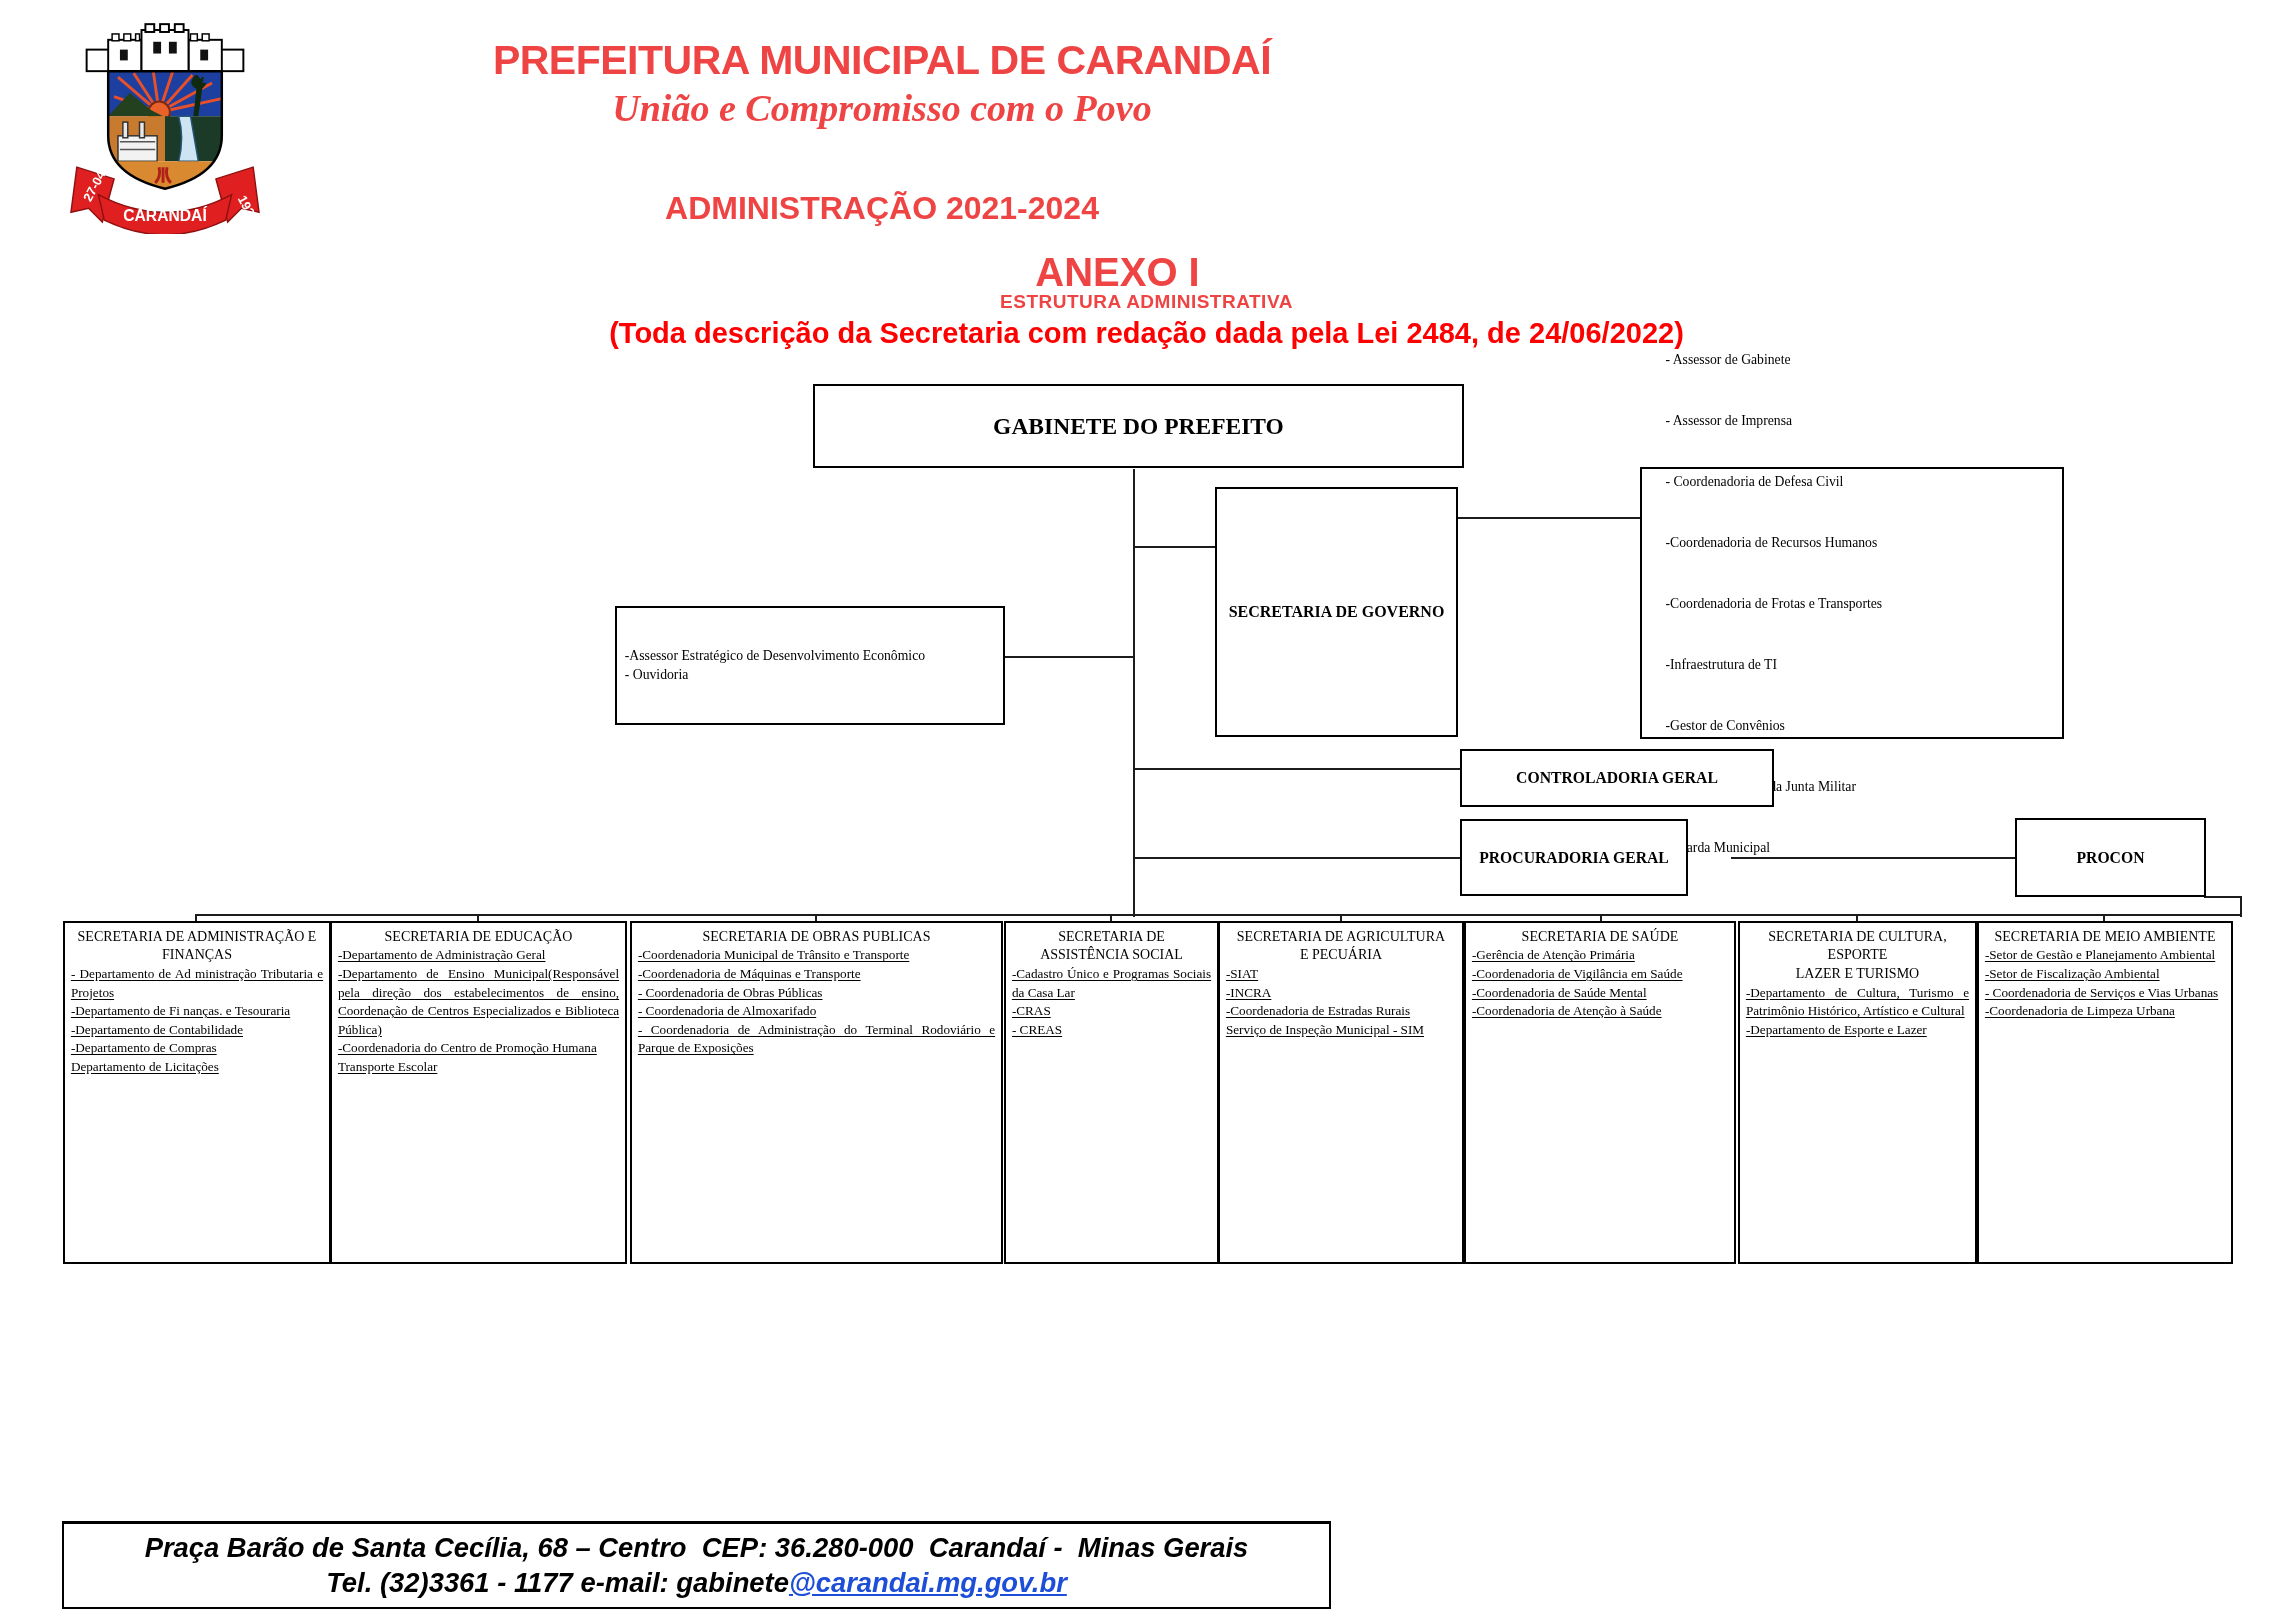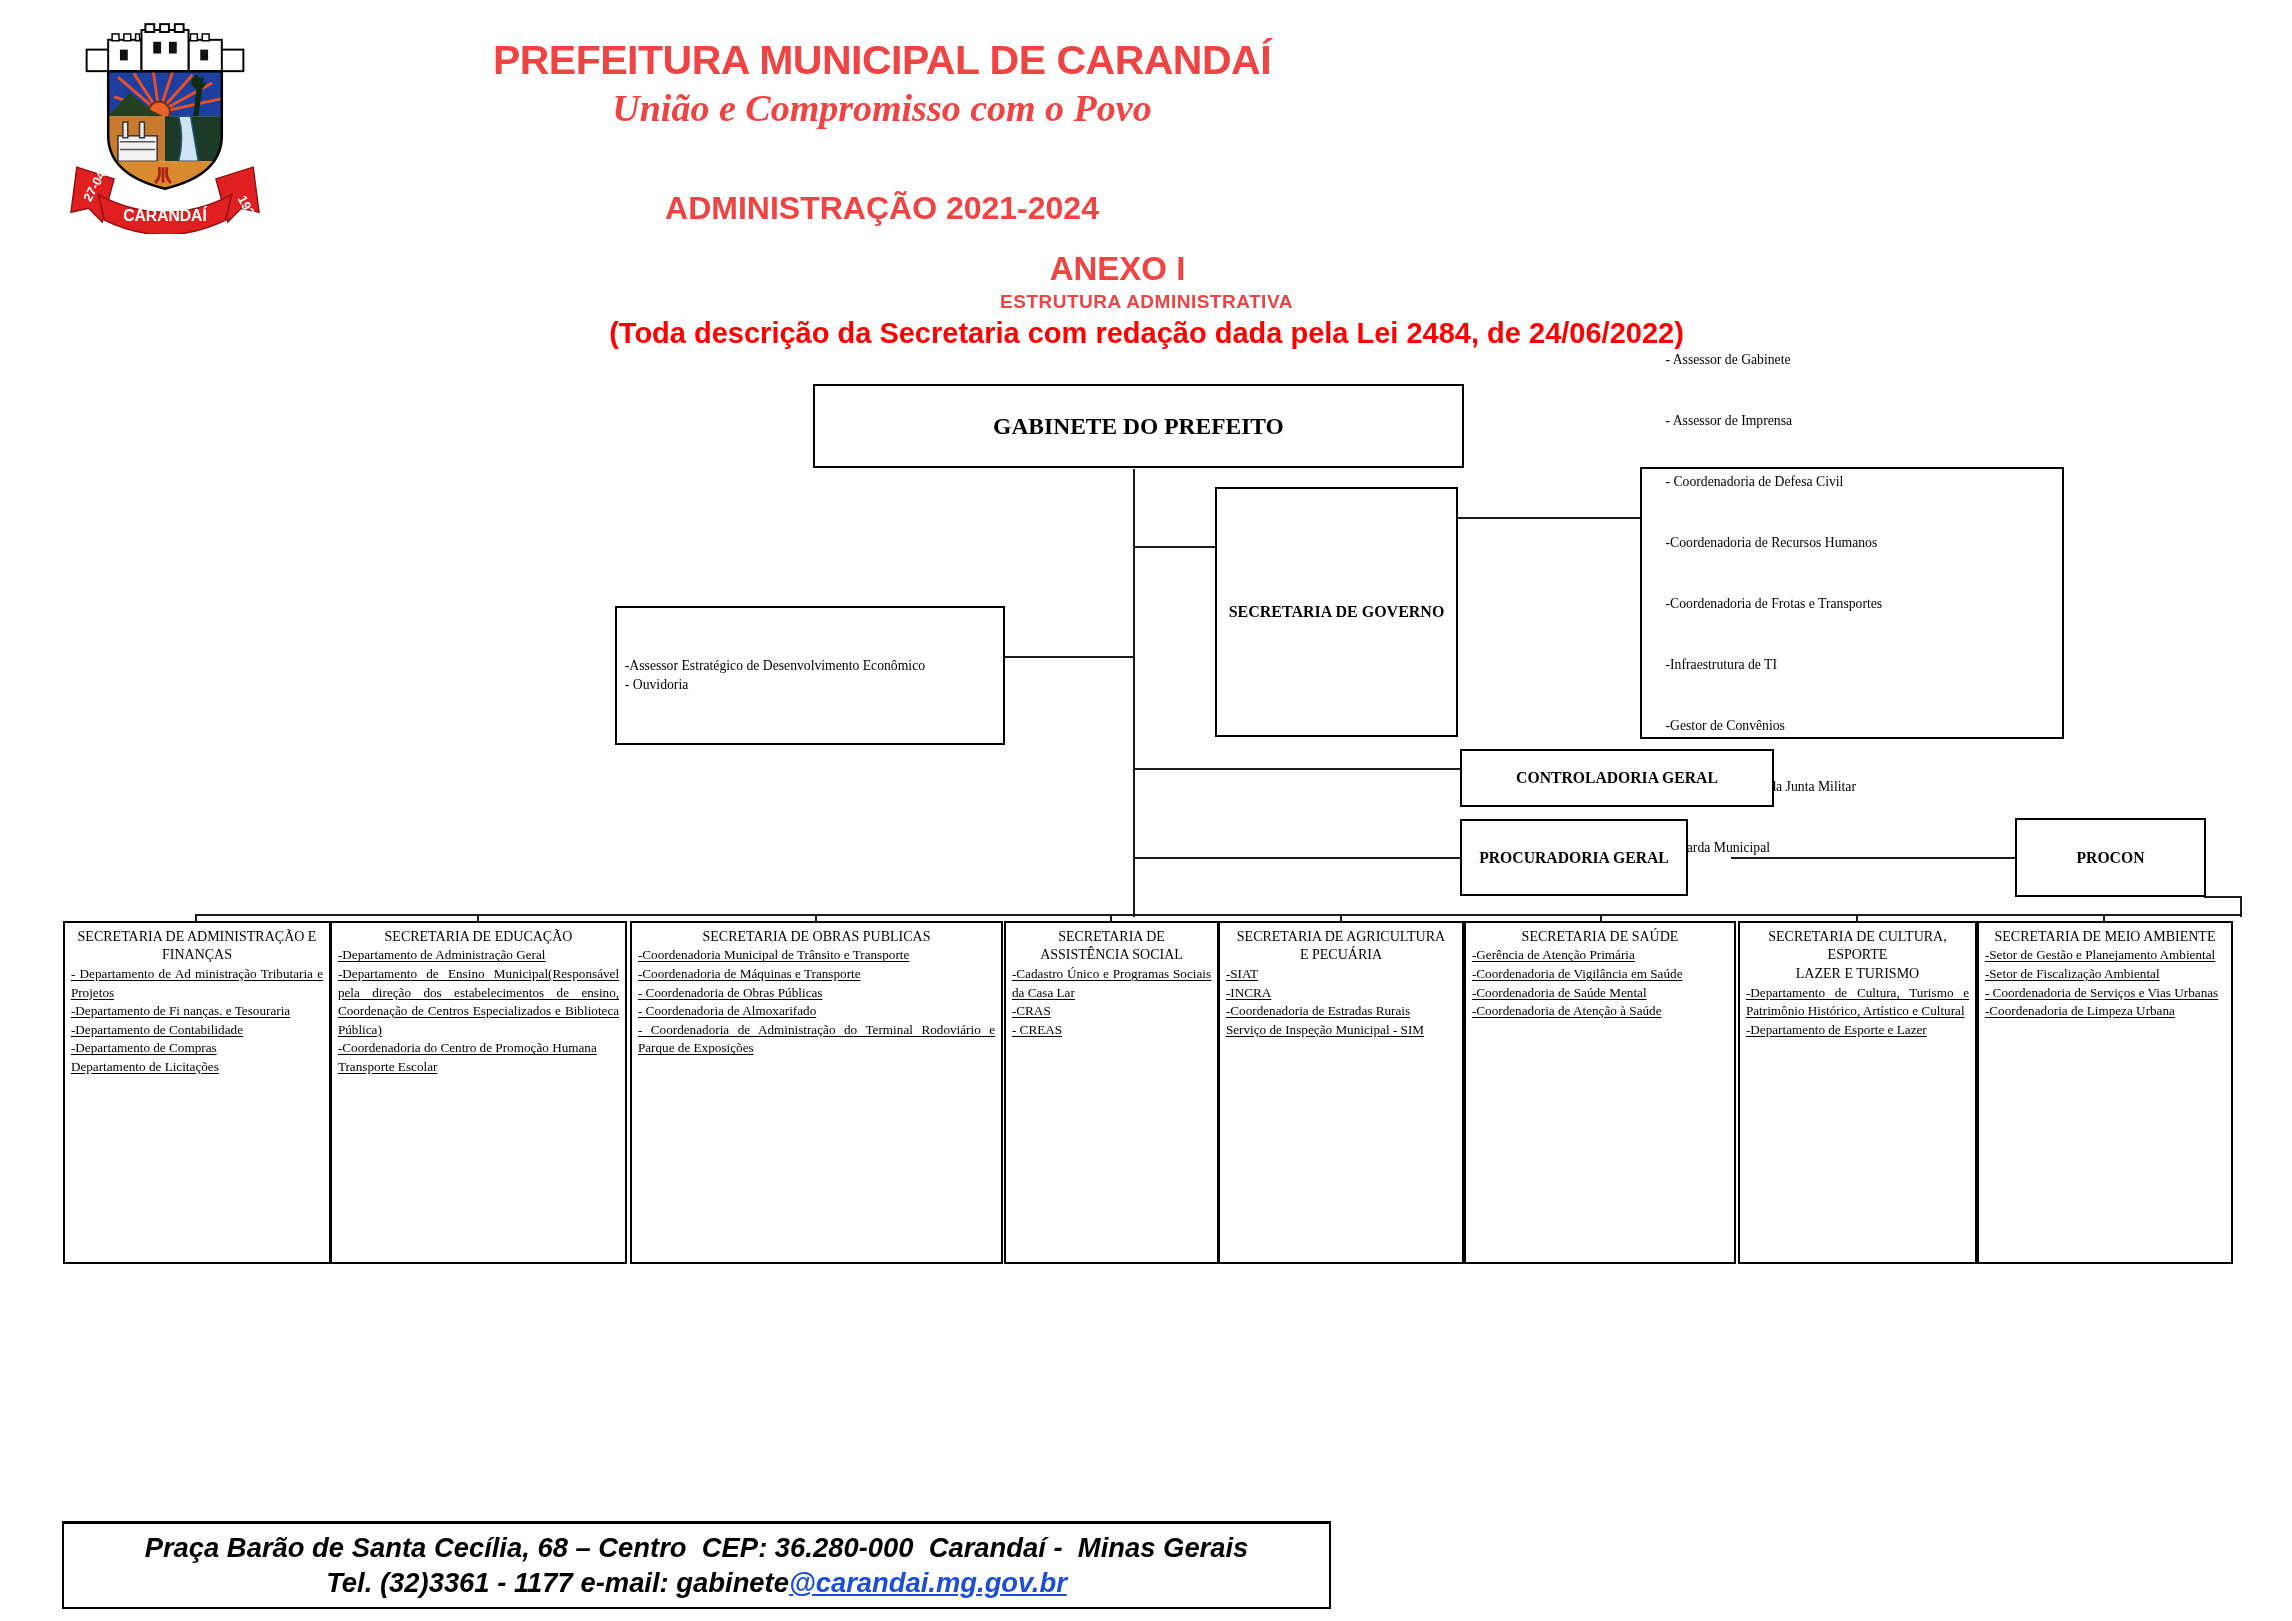--- a/index.html
+++ b/index.html
@@ -92,21 +92,21 @@
       <path d="M30,178 Q98,214 166,178 L160,204 Q98,234 36,204 Z" fill="#e02020" stroke="#901010" stroke-width="1.5"></path>
       <text x="22" y="186" fill="#fff" font-size="13" font-weight="bold" font-family="Liberation Sans, sans-serif" transform="rotate(-62 22 186)">27-04</text>
       <text x="98" y="205" text-anchor="middle" fill="#fff" font-size="16" font-weight="bold" font-family="Liberation Sans, sans-serif">CARANDAÍ</text>
       <text x="172" y="182" fill="#fff" font-size="13" font-weight="bold" font-family="Liberation Sans, sans-serif" transform="rotate(62 172 182)">1924</text>
     </g>
   </svg>
 
   <div class="hdr" style="left:392px;top:37px;width:980px;font-size:41px;letter-spacing:-0.5px;">PREFEITURA MUNICIPAL DE CARANDAÍ</div>
   <div class="hdr" style="left:392px;top:86px;width:980px;font-size:38px;font-family:'Liberation Serif',serif;font-style:italic;">União e Compromisso com o Povo</div>
   <div class="hdr" style="left:392px;top:190px;width:980px;font-size:32px;">ADMINISTRAÇÃO 2021-2024</div>
-  <div class="hdr" style="left:0px;top:250px;width:2235px;font-size:33px;">ANEXO I</div>
+  <div class="hdr" style="left:0px;top:250px;width:2235px;font-size:40px;">ANEXO I</div>
   <div class="hdr" style="left:0px;top:291px;width:2293px;font-size:19px;letter-spacing:0.5px;">ESTRUTURA ADMINISTRATIVA</div>
   <div class="hdr" style="left:0px;top:317px;width:2293px;font-size:29px;color:#ff0000;">(Toda descrição da Secretaria com redação dada pela Lei 2484, de 24/06/2022)</div>
 
   <div class="ln" style="left:1133px;top:469px;width:2px;height:448px;"></div>
   <div class="ln" style="left:1133px;top:546px;width:84px;height:2px;"></div>
   <div class="ln" style="left:1003px;top:656px;width:132px;height:2px;"></div>
   <div class="ln" style="left:1457px;top:517px;width:185px;height:2px;"></div>
   <div class="ln" style="left:1133px;top:768px;width:329px;height:2px;"></div>
   <div class="ln" style="left:1133px;top:857px;width:329px;height:2px;"></div>
   <div class="ln" style="left:1731px;top:857px;width:286px;height:2px;"></div>
@@ -135,21 +135,21 @@
     <div class="staff-item">- Assessor de Imprensa</div>
     <div class="staff-item">- Coordenadoria de Defesa Civil</div>
     <div class="staff-item">-Coordenadoria de Recursos Humanos</div>
     <div class="staff-item">-Coordenadoria de Frotas e Transportes</div>
     <div class="staff-item">-Infraestrutura de TI</div>
     <div class="staff-item">-Gestor de Convênios</div>
     <div class="staff-item">-Setor de Serviços da Junta Militar</div>
     <div class="staff-item">-Guarda Municipal</div>
   </div>
 
-  <div class="box advisors" style="left:615px;top:606px;width:390px;height:139px;">
+  <div class="box advisors" style="left:615px;top:606px;width:390px;height:119px;">
     <div class="advisor-item">-Assessor Estratégico de Desenvolvimento Econômico</div>
     <div class="advisor-item">- Ouvidoria</div>
   </div>
 
   <div class="box center" style="left:1460px;top:749px;width:314px;height:58px;font-size:15.7px;">
     <span>CONTROLADORIA GERAL</span>
   </div>
 
   <div class="box center" style="left:1460px;top:819px;width:228px;height:77px;font-size:15.7px;">
     <span>PROCURADORIA GERAL</span>

